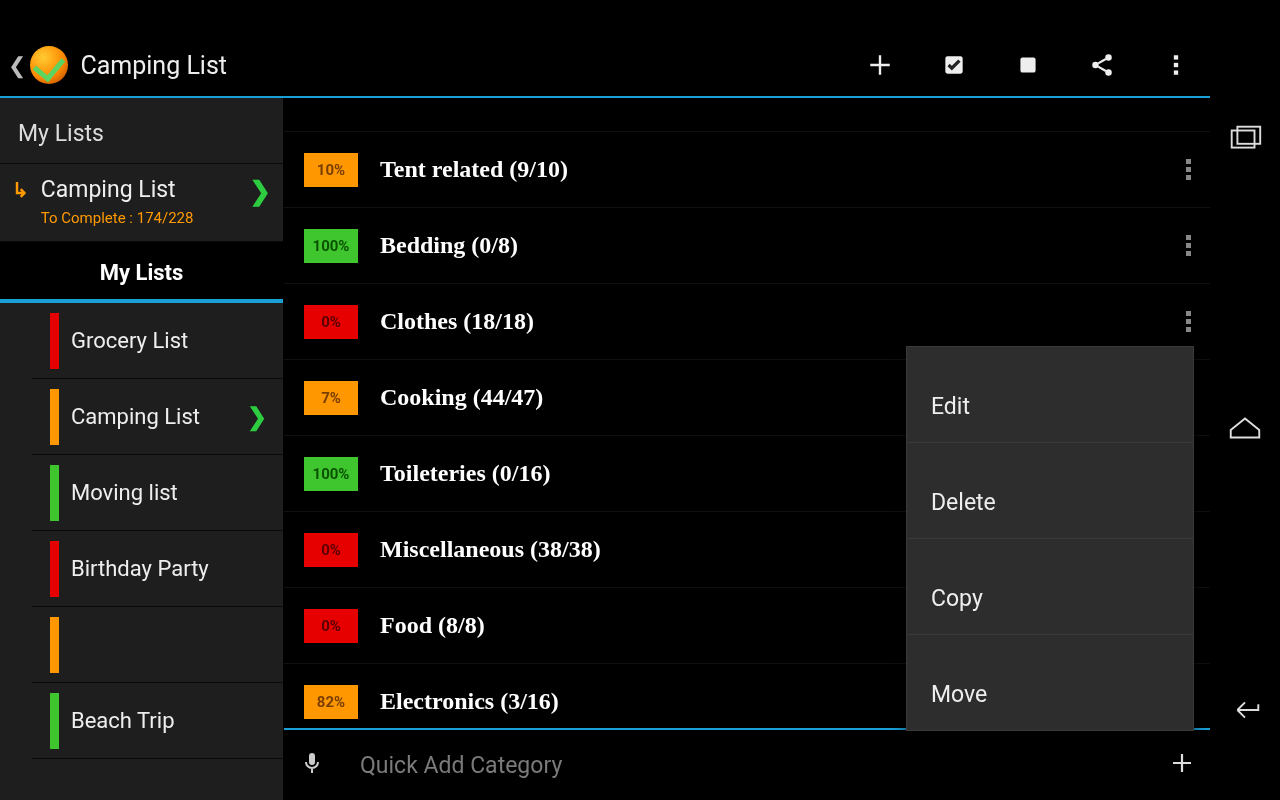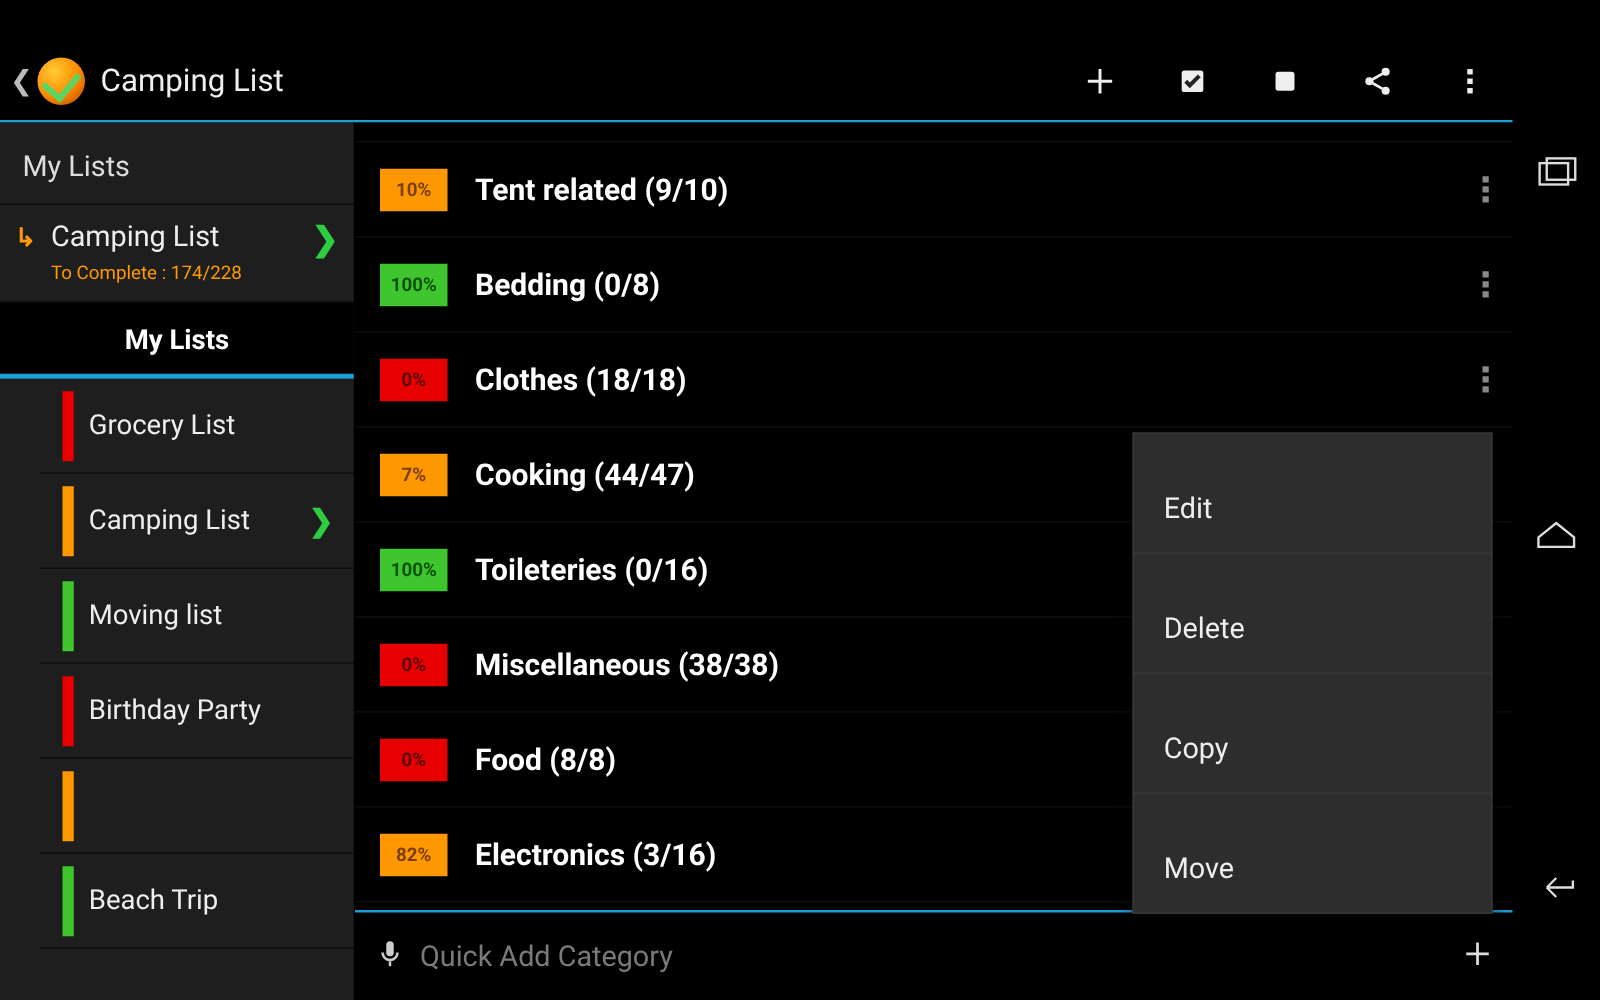--- a/index.html
+++ b/index.html
@@ -26,21 +26,21 @@
   .sysnav { position: absolute; top: 34px; right: 0; width: 70px; bottom: 0; display: flex; flex-direction: column; align-items: center; }
   .sysnav .navbtn { width: 48px; height: 48px; margin-top: 50px; color: #ddd; display: flex; align-items: center; justify-content: center; }
   .sysnav .navbtn.first { margin-top: 82px; }
   .sysnav .navbtn.second { margin-top: 240px; }
   .sysnav .navbtn.third { margin-top: 234px; }
   .sysnav svg { width: 38px; height: 38px; stroke: #ddd; fill: none; stroke-width: 2; }
 
   
   .content { position: absolute; top: 98px; left: 0; right: 70px; bottom: 0; display: flex; }
   .sidebar { width: 284px; background: #1e1e1e; display: flex; flex-direction: column; border-right: 1px solid #000; }
-  .main { flex: 1; background: #000; display: flex; flex-direction: column; position: relative; }
+  .main { flex: 1; background: #000; display: flex; flex-direction: column; position: relative; margin-top: 18px; }
 
   
   .side-header { padding: 22px 18px 16px; font-size: 23px; color: #ddd; border-bottom: 1px solid #0a0a0a; }
   .side-current { padding: 12px 12px 14px 12px; border-bottom: 1px solid #0a0a0a; display: flex; align-items: flex-start; gap: 12px; }
   .side-current .arrow-in { color: #ff9900; font-size: 20px; font-weight: bold; margin-top: 2px; }
   .side-current .col { flex: 1; }
   .side-current .name { font-size: 23px; color: #eee; }
   .side-current .sub { font-size: 15px; color: #ff9900; margin-top: 6px; }
   .side-current .chev { color: #2ecc40; font-size: 26px; font-weight: bold; }
   .side-tab { background: #000; text-align: center; padding: 18px 0 14px; font-size: 22px; font-weight: bold; border-bottom: 4px solid #1a9fd6; }
@@ -52,25 +52,25 @@
 
   
   .categories { flex: 1; overflow: hidden; position: relative; }
   .cat-row { display: flex; align-items: center; height: 76px; border-bottom: 1px solid #101010; padding: 0 12px 0 20px; font-size: 24px; font-weight: bold; color: #fff; }
   .cat-row.first-clip { height: 16px; overflow: hidden; padding: 0; position: relative; }
   .cat-row.first-clip .inner { position: absolute; bottom: 4px; left: 20px; right: 12px; display: flex; align-items: center; height: 76px; }
   .pct { width: 54px; height: 34px; display: flex; align-items: center; justify-content: center; font-size: 15px; font-weight: bold; color: #000; margin-right: 22px; }
   .pct.red { background: #e60000; color: #5a0000; }
   .pct.orange { background: #ff9800; color: #7a3e00; }
   .pct.green { background: #3fc62f; color: #0a5200; }
-  .cat-label { flex: 1; }
+  .cat-label { flex: 1; font-family: Liberation Serif, serif; }
   .row-menu { width: 20px; color: #888; display: flex; flex-direction: column; align-items: center; gap: 3px; }
   .row-menu span { width: 5px; height: 5px; background: #888; }
 
-  .quick-add { height: 72px; border-top: 2px solid #1a9fd6; display: flex; align-items: center; padding: 0 16px; gap: 12px; }
+  .quick-add { height: 72px; border-top: 2px solid #1a9fd6; display: flex; align-items: center; padding: 0 16px; gap: 36px; }
   .quick-add .mic { color: #ccc; }
   .quick-add .placeholder { flex: 1; color: #7a7a7a; font-size: 23px; }
   .quick-add .plus { color: #ddd; }
   .quick-add svg { width: 24px; height: 24px; }
 
   
   .popup { position: absolute; top: 346px; right: 86px; width: 288px; background: #2d2d2d; box-shadow: 0 4px 14px rgba(0,0,0,.7); border: 1px solid #3a3a3a; }
   .popup .item { padding: 22px 24px; font-size: 23px; color: #eee; border-bottom: 1px solid #3a3a3a; margin-top: 24px; }
   .popup .item:last-child { border-bottom: none; }
 </style>

